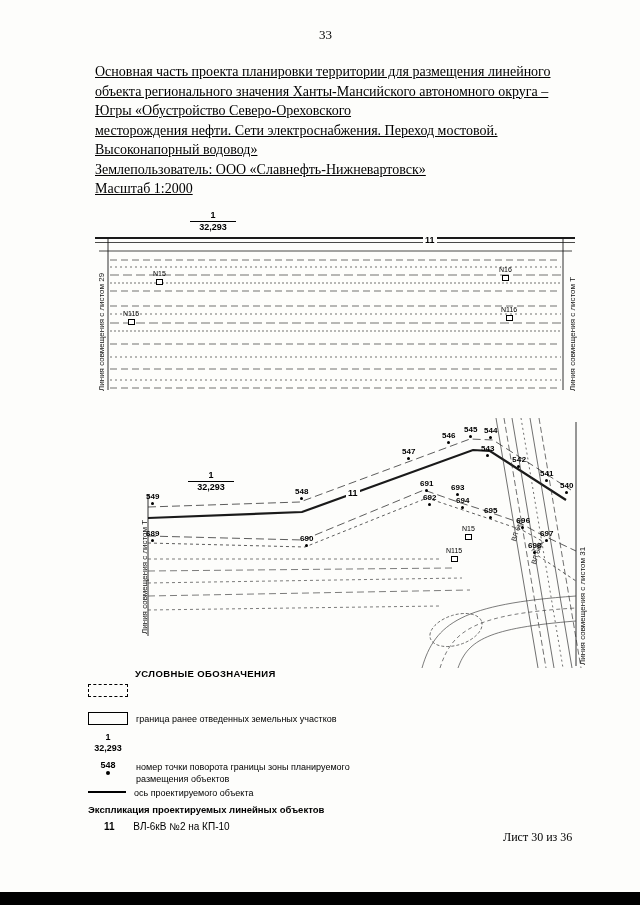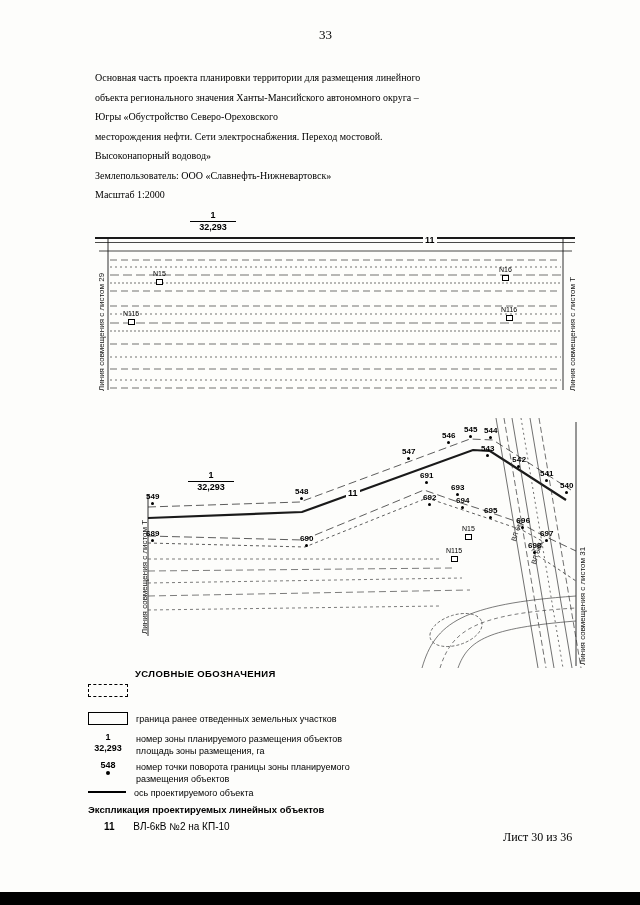--- a/index.html
+++ b/index.html
@@ -3,21 +3,21 @@
 <meta charset="utf-8">
 <style>
   * { margin:0; padding:0; box-sizing:border-box; }
   html,body { background:#9a9a9a; }
   .page {
     position:relative; width:640px; height:905px; margin:0 auto;
     background:#fdfdfb; color:#000; overflow:hidden;
     font-family:"Liberation Serif", serif;
   }
   .page-number { position:absolute; top:27px; left:319px; font-size:13px; }
-  .header-text { position:absolute; top:68px; left:95px; width:495px; font-size:10px; line-height:19.5px; }
+  .header-text { position:absolute; top:62px; left:95px; width:495px; font-size:14px; line-height:19.5px;text-decoration:underline; }
 
   .drawing { position:absolute; }
   #drawing1 { left:95px; top:210px; width:480px; height:186px; }
   #drawing2 { left:140px; top:418px; width:445px; height:250px; }
   .drawing svg { position:absolute; left:0; top:0; }
   .points-layer { position:absolute; left:0; top:0; width:100%; height:100%; }
 
   .pt { position:absolute; font-family:"Liberation Sans",sans-serif; font-size:8px; font-weight:bold; line-height:8px; white-space:nowrap; }
   .pt-dot::after { content:""; position:absolute; left:50%; top:100%; width:3px; height:3px; margin:1px 0 0 -2px; background:#000; border-radius:50%; }
   .pt-square { font-weight:normal; font-size:7px; }
@@ -157,21 +157,21 @@
         <span class="pt pt-dot" style="left: 262px; top: 30px;">547</span>
         <span class="pt pt-dot" style="left: 302px; top: 14px;">546</span>
         <span class="pt pt-dot" style="left: 324px; top: 8px;">545</span>
         <span class="pt pt-dot" style="left: 344px; top: 9px;">544</span>
         <span class="pt pt-dot" style="left: 341px; top: 27px;">543</span>
         <span class="pt pt-dot" style="left: 372px; top: 38px; font-family: Liberation Mono, monospace;">542</span>
         <span class="pt pt-dot" style="left: 400px; top: 52px;">541</span>
         <span class="pt pt-dot" style="left: 420px; top: 64px;">540</span>
         <span class="pt pt-dot" style="left: 6px; top: 112px;">689</span>
         <span class="pt pt-dot" style="left: 160px; top: 117px;">690</span>
-        <span class="pt pt-dot" style="left: 280px; top: 54px;">691</span>
+        <span class="pt pt-dot" style="left: 280px; top: 62px;">691</span>
         <span class="pt pt-dot" style="left: 283px; top: 76px; text-align: right;">692</span>
         <span class="pt pt-dot" style="left: 311px; top: 66px;">693</span>
         <span class="pt pt-dot" style="left: 316px; top: 79px;">694</span>
         <span class="pt pt-dot" style="left: 344px; top: 89px;">695</span>
         <span class="pt pt-dot" style="left: 376px; top: 99px; font-family: Liberation Mono, monospace;">696</span>
         <span class="pt pt-dot" style="left: 400px; top: 112px;">697</span>
         <span class="pt pt-dot" style="left: 388px; top: 124px;">698</span>
         <span class="pt pt-square" style="left: 322px; top: 107px;">N15</span>
         <span class="pt pt-square" style="left: 306px; top: 129px;">N115</span>
         <span class="anno" style="left: 370px; top: 122px; transform: rotate(-72deg);">ВЛ 6кВ</span>
@@ -191,24 +191,20 @@
       <span class="lg-text">
         <span>граница ранее отведенных земельных участков</span>
       </span>
     </div>
 
     <div class="lg-row" style="top:66px;">
       <span class="sw-frac">
         <span>1</span>
         <span>32,293</span>
       </span>
-      <span class="lg-text">
-        <span>номер зоны планируемого размещения объектов</span><br>
-        <span>площадь зоны размещения, га</span>
-      </span>
     </div>
 
     <div class="lg-row" style="top:94px;">
       <span class="sw-pt">
         <span>548</span>
         <span class="dot"></span>
       </span>
       <span class="lg-text">
         <span>номер точки поворота границы зоны планируемого</span><br>
         <span>размещения объектов</span>

